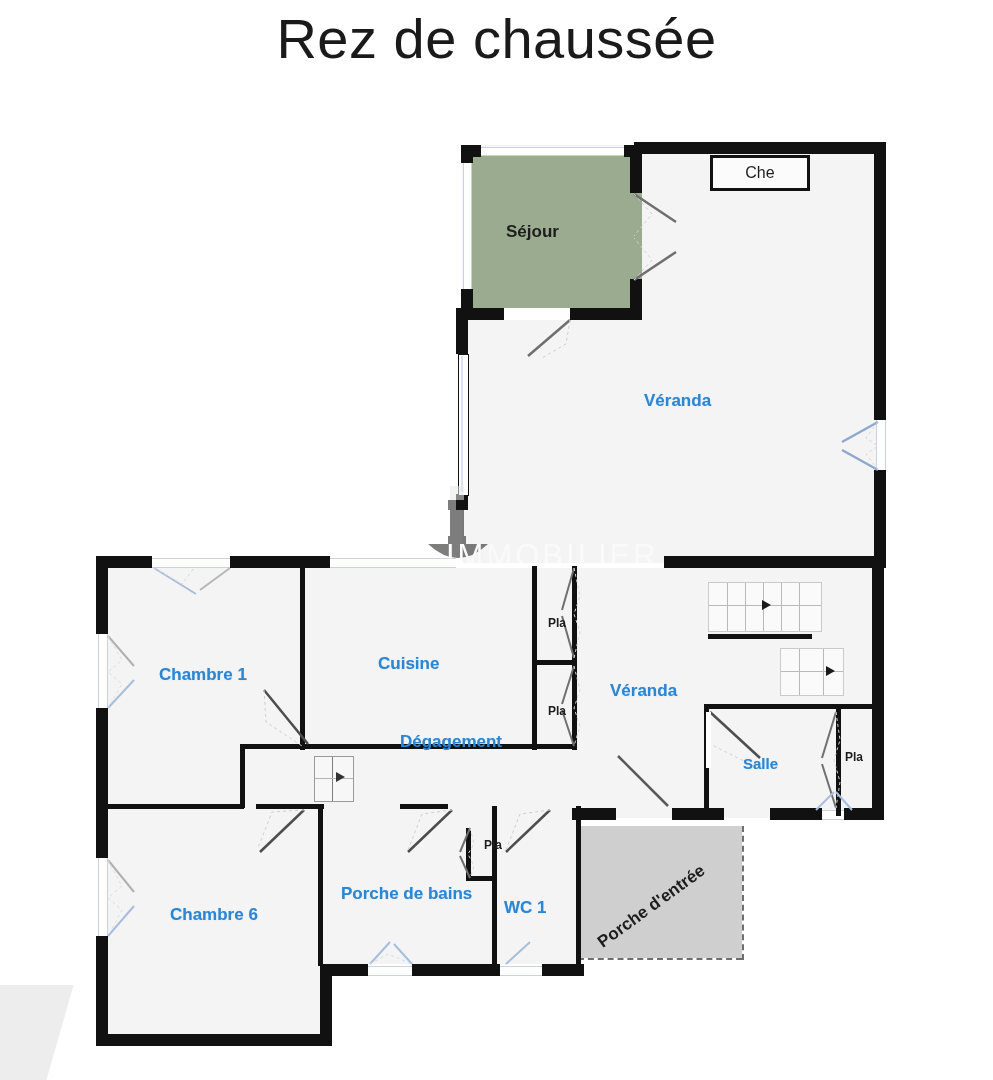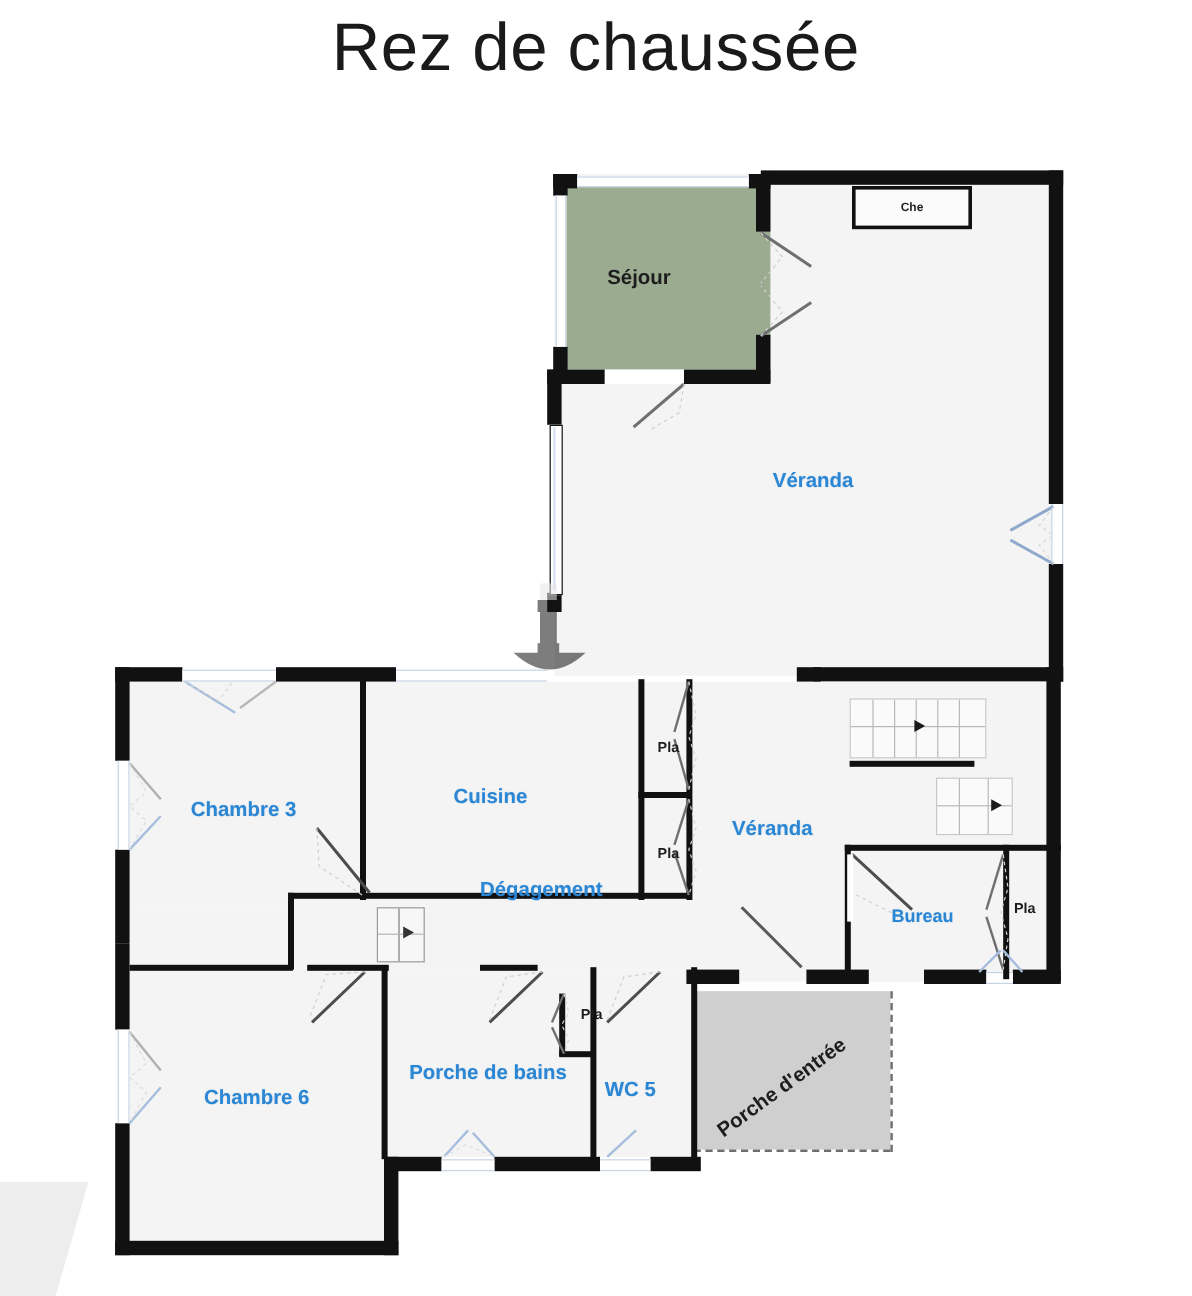--- a/index.html
+++ b/index.html
@@ -31,21 +31,21 @@
   .label.dark{color:#1d1d1d;text-shadow:none;font-weight:bold;}
   .label.sm{font-size:12px;}
   .label.porchlabel{
     color:#1d1d1d;font-weight:bold;font-size:17px;
     transform:rotate(-36deg);transform-origin:left top;text-shadow:none;
   }
   .che-box{
     position:absolute;border:3px solid #111;background:#fbfbfb;
     display:flex;align-items:center;justify-content:center;
   }
-  .che-box span{font-size:10px;font-weight:bold;color:#1d1d1d;}
+  .che-box span{font-size:16px;font-weight:normal;color:#1d1d1d;}
   .win{position:absolute;background:#ffffff;border-top:1px solid #c8d4e6;border-bottom:1px solid #c8d4e6;}
   .win-v{position:absolute;background:#ffffff;border-left:1px solid #c8d4e6;border-right:1px solid #c8d4e6;}
   .baywin{position:absolute;background:#ffffff;border:1px solid #111;}
   svg.leaf{position:absolute;overflow:visible;}
   .stair{position:absolute;border:1px solid #c9c9c9;background:#fafafa;}
   .stair .v{position:absolute;top:0;bottom:0;width:1px;background:#b9b9b9;}
   .stair .h{position:absolute;left:0;right:0;height:1px;background:#b9b9b9;}
   .stair-bar{position:absolute;background:#111;height:5px;}
   .arrow{position:absolute;width:0;height:0;border-top:5px solid transparent;border-bottom:5px solid transparent;border-left:9px solid #1a1a1a;}
   .cab{position:absolute;border:1px solid #9a9a9a;background:#f7f7f7;}
@@ -295,40 +295,41 @@
     <div class="h" style="top:22px;"></div>
   </div>
   <div class="arrow" style="left:826px;top:666px;"></div>
 
   <div class="cab" style="left:314px;top:756px;width:38px;height:44px;">
     <div class="vb" style="left:17px;"></div>
     <div class="hb" style="top:21px;"></div>
   </div>
   <div class="arrow" style="left:336px;top:772px;border-left-color:#333;"></div>
 
-  <div class="label" style="left:159px;top:665px;">Chambre 3</div>
+  <div class="label" style="left:159px;top:665px;">Chambre 1</div>
   <div class="label" style="left:378px;top:654px;">Cuisine</div>
   <div class="label" style="left:610px;top:681px;">Véranda</div>
-  <div class="label" style="left:743px;top:755px;font-size:15px;">Bureau</div>
+  <div class="label" style="left:743px;top:755px;font-size:15px;">Salle</div>
   <div class="label" style="left:400px;top:732px;">Dégagement</div>
   <div class="label" style="left:170px;top:905px;">Chambre 6</div>
   <div class="label" style="left:341px;top:884px;">Porche de bains</div>
-  <div class="label" style="left:504px;top:898px;">WC 5</div>
+  <div class="label" style="left:504px;top:898px;">WC 1</div>
   <div class="label porchlabel" style="left:594px;top:936px;">Porche d'entrée</div>
 
   <div class="label dark sm" style="left:548px;top:616px;">Pla</div>
   <div class="label dark sm" style="left:548px;top:704px;">Pla</div>
   <div class="label dark sm" style="left:845px;top:750px;">Pla</div>
   <div class="label dark sm" style="left:484px;top:838px;">Pla</div>
 
   <div id="watermark">
     <svg id="wm-mark" viewBox="0 0 64 80">
       <rect x="24" y="0" width="14" height="16" fill="#e8e8e8"></rect>
       <rect x="22" y="14" width="18" height="10" fill="#141414"></rect>
       <rect x="24" y="22" width="14" height="30" fill="#141414"></rect>
       <rect x="22" y="50" width="18" height="10" fill="#141414"></rect>
       <path d="M2 58 Q32 86 62 58 Z" fill="#141414"></path>
     </svg>
+    <div class="wm-bot">IMMOBILIER</div>
   </div>
 
 </div>
 
 <div id="corner-artifact"></div>
 
 </body></html>

